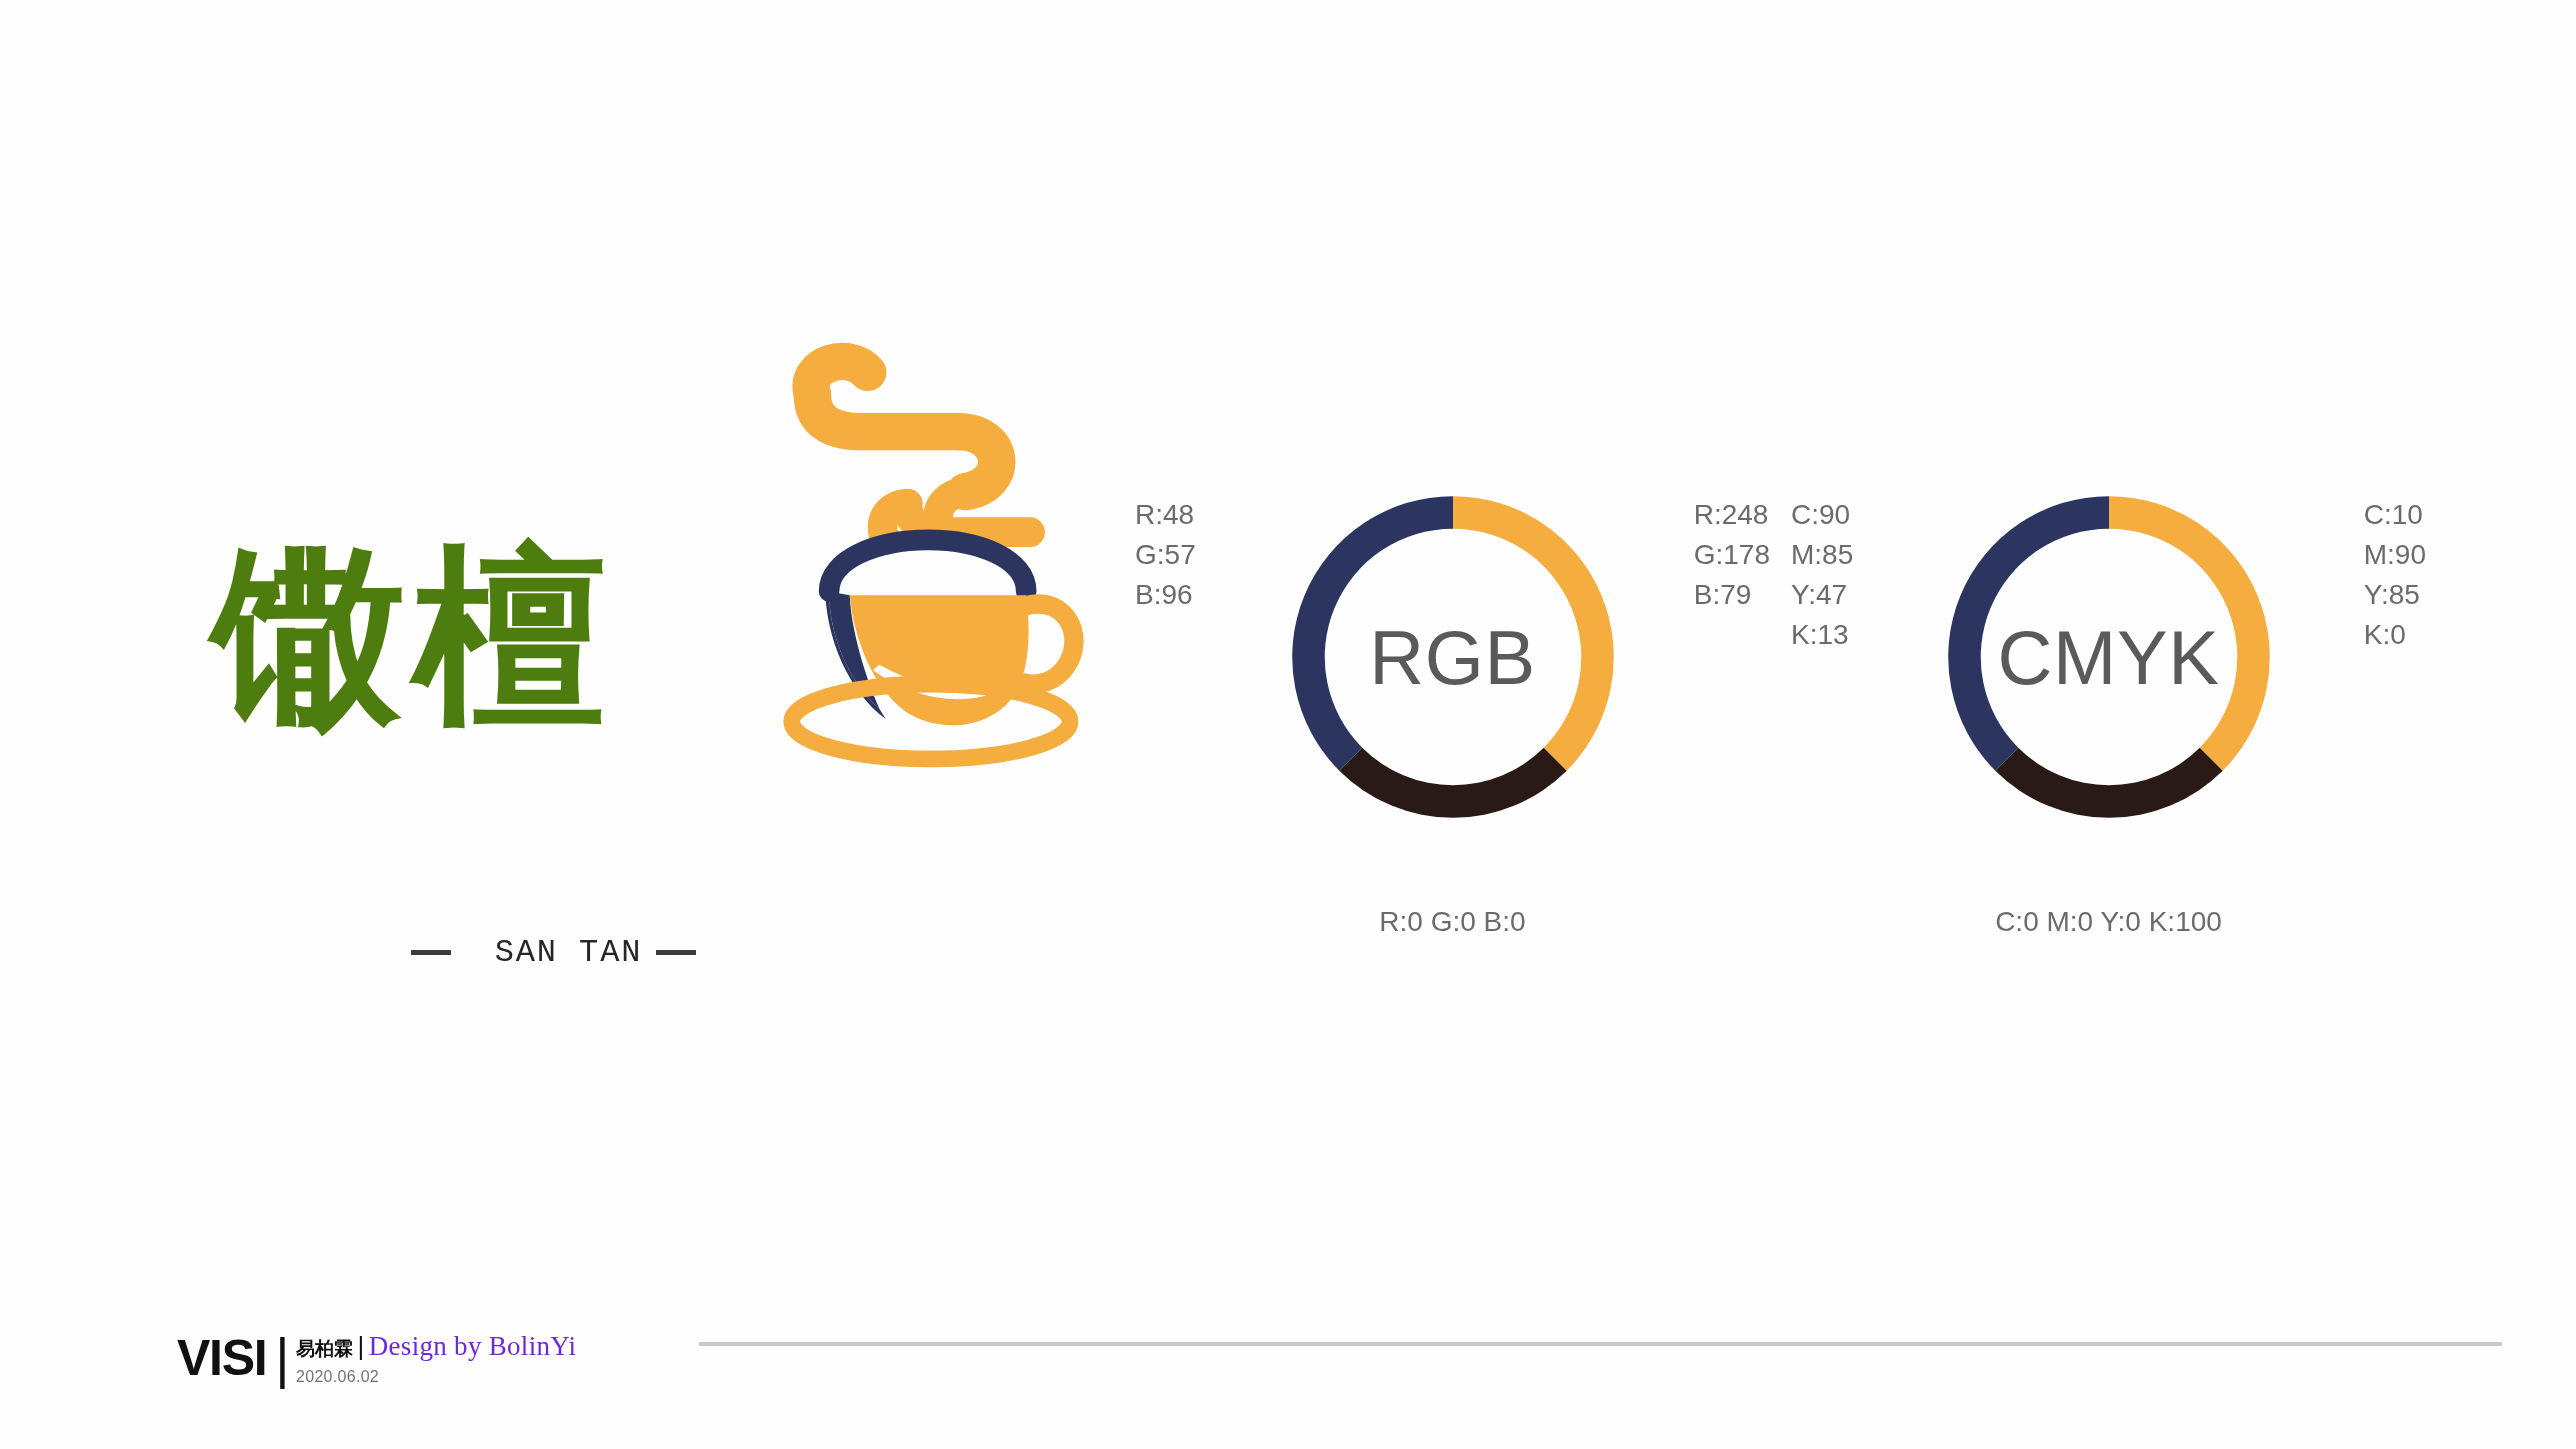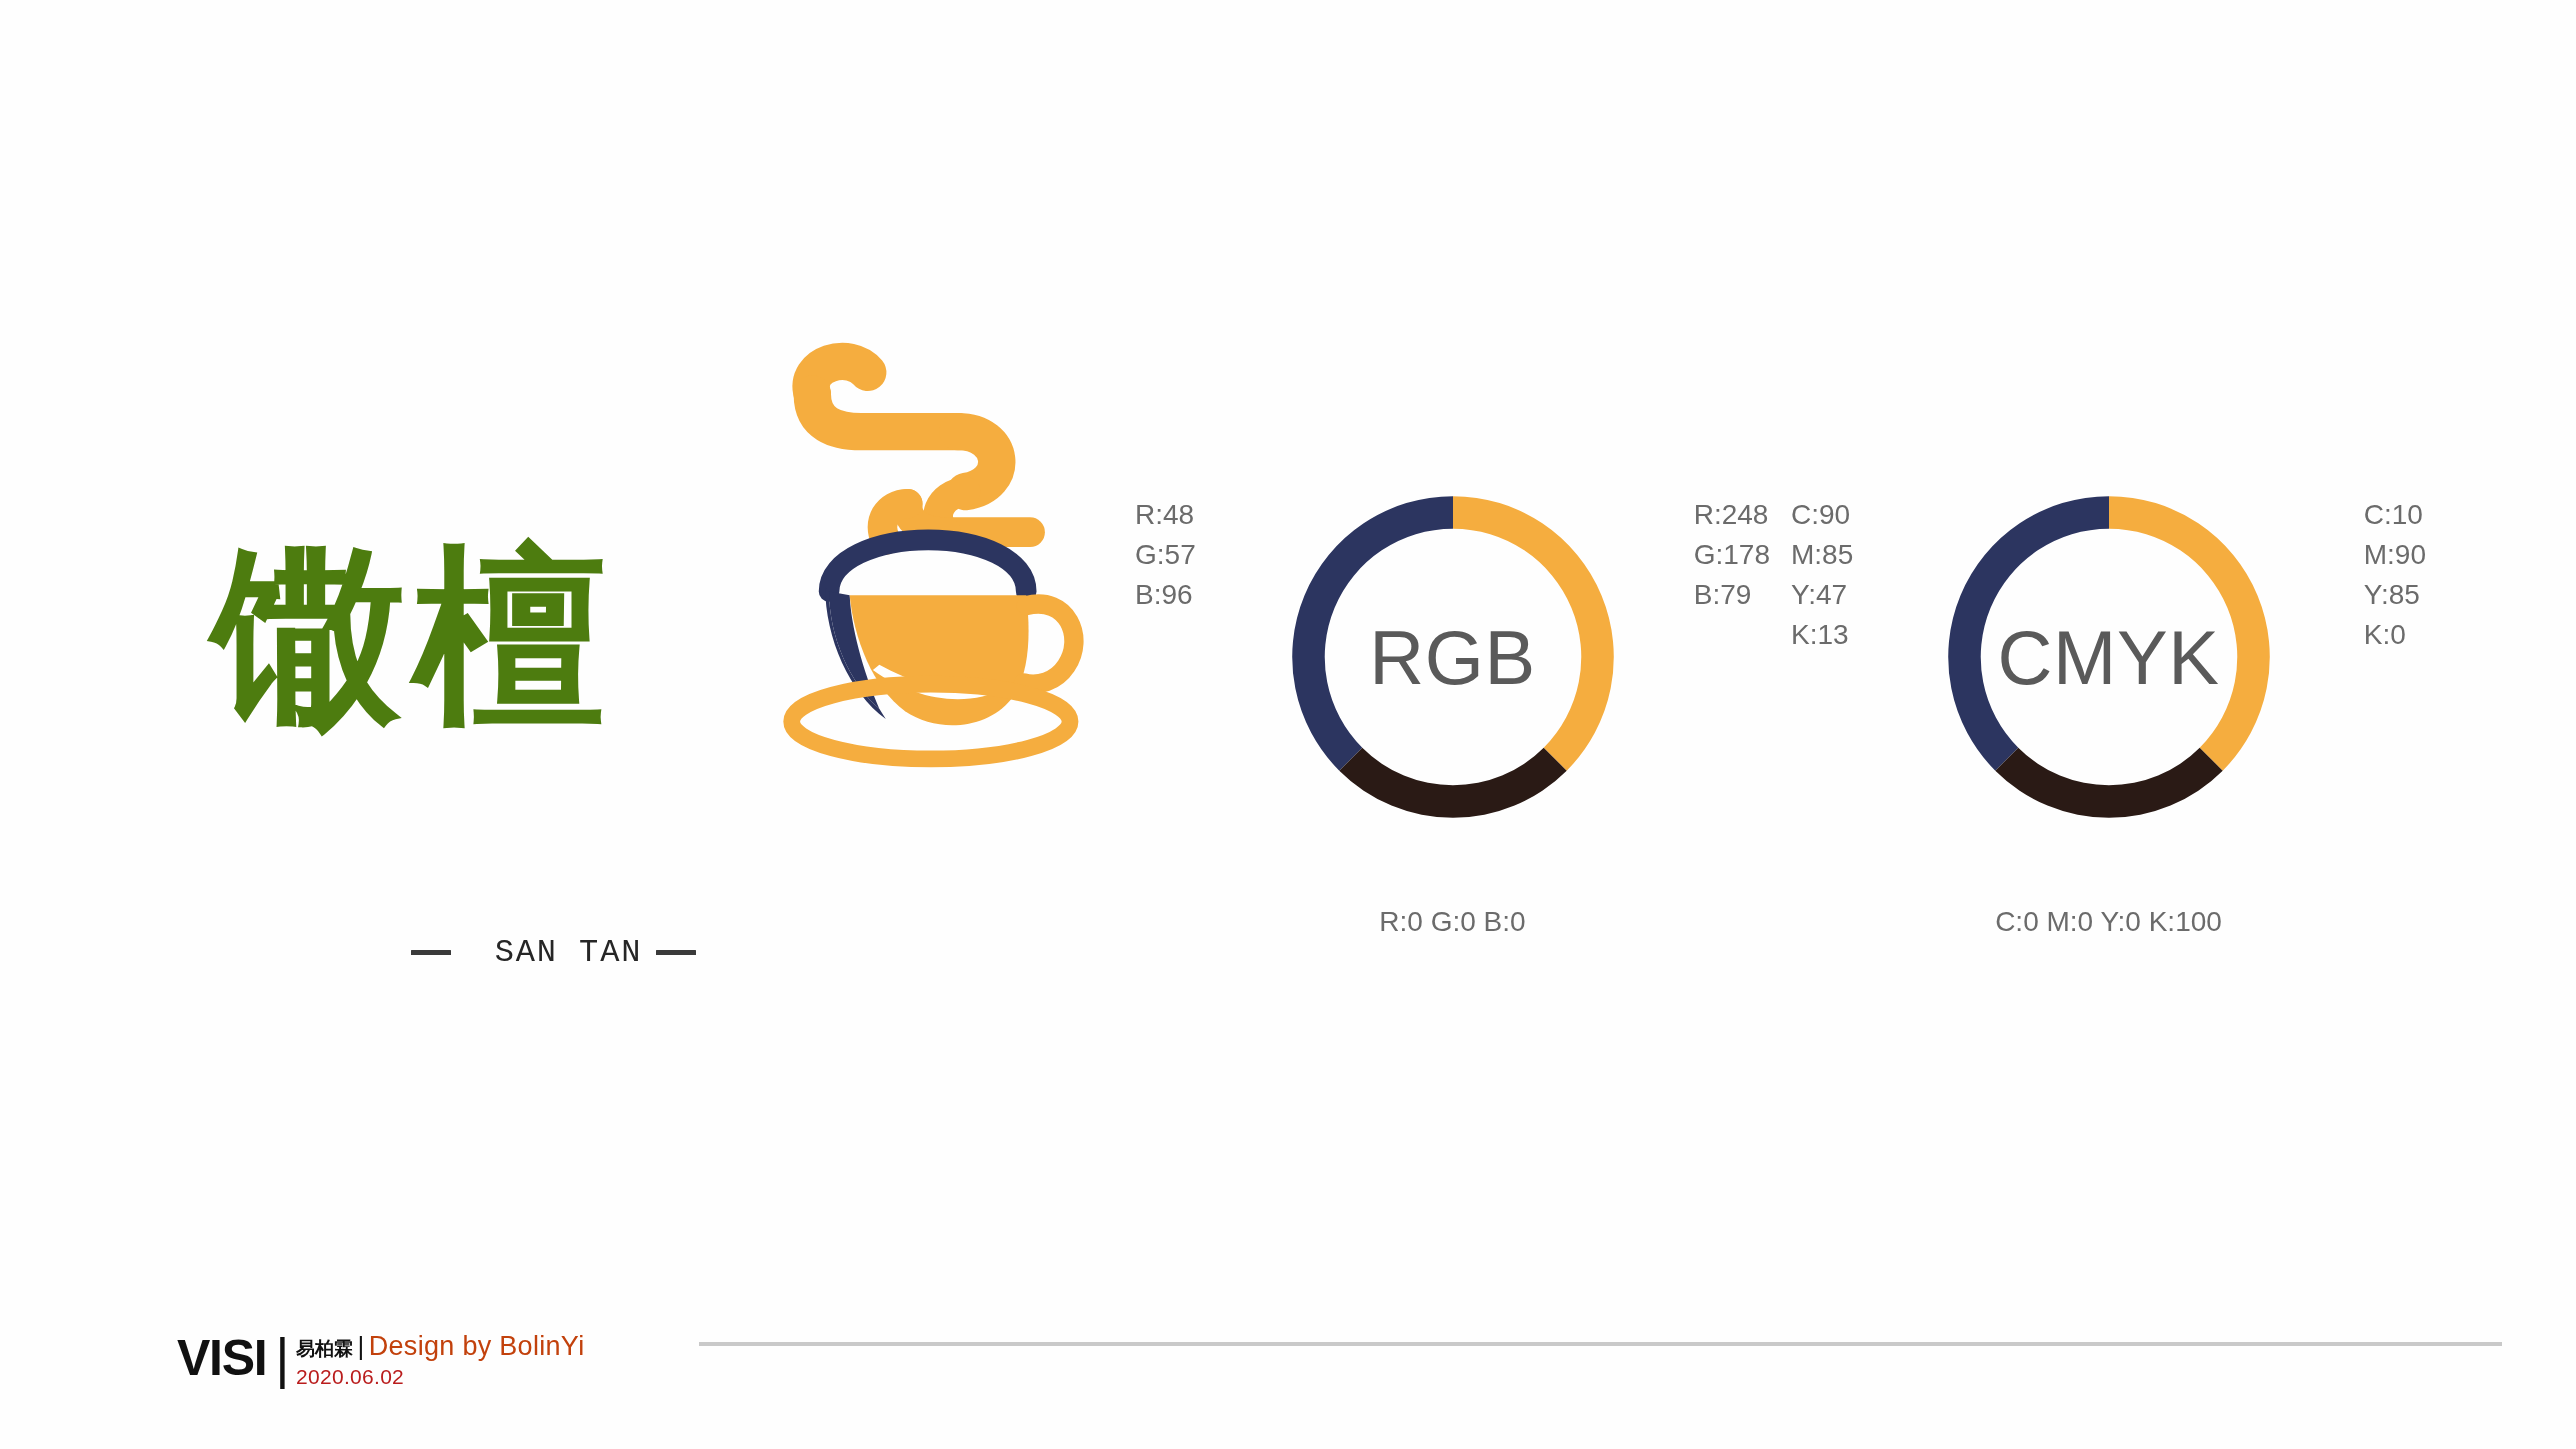--- a/index.html
+++ b/index.html
@@ -204,32 +204,32 @@
     letter-spacing: 0px;
   }
   #footer-pipe2 {
     color: #111111;
     font-family: "Liberation Sans", sans-serif;
     font-size: 26px;
     line-height: 27px;
     margin: 0 4.5px;
   }
   #footer-design {
-    color: #c2410c;
-    font-family: Liberation Sans, sans-serif;
+    color: #6d28d9;
+    font-family: Liberation Serif, serif;
     font-weight: 400;
     font-size: 27px;
     line-height: 27px;
     letter-spacing: 0.3px;
   }
   #footer-date {
-    color: #b91c1c;
+    color: #737373;
     font-family: "Liberation Sans", sans-serif;
     font-weight: 400;
-    font-size: 21px;
+    font-size: 16px;
     line-height: 26px;
     letter-spacing: 0.3px;
     margin-top: 2.6px;
   }
 </style>
 </head>
 <body>
 
 <div id="logo-block">
 

